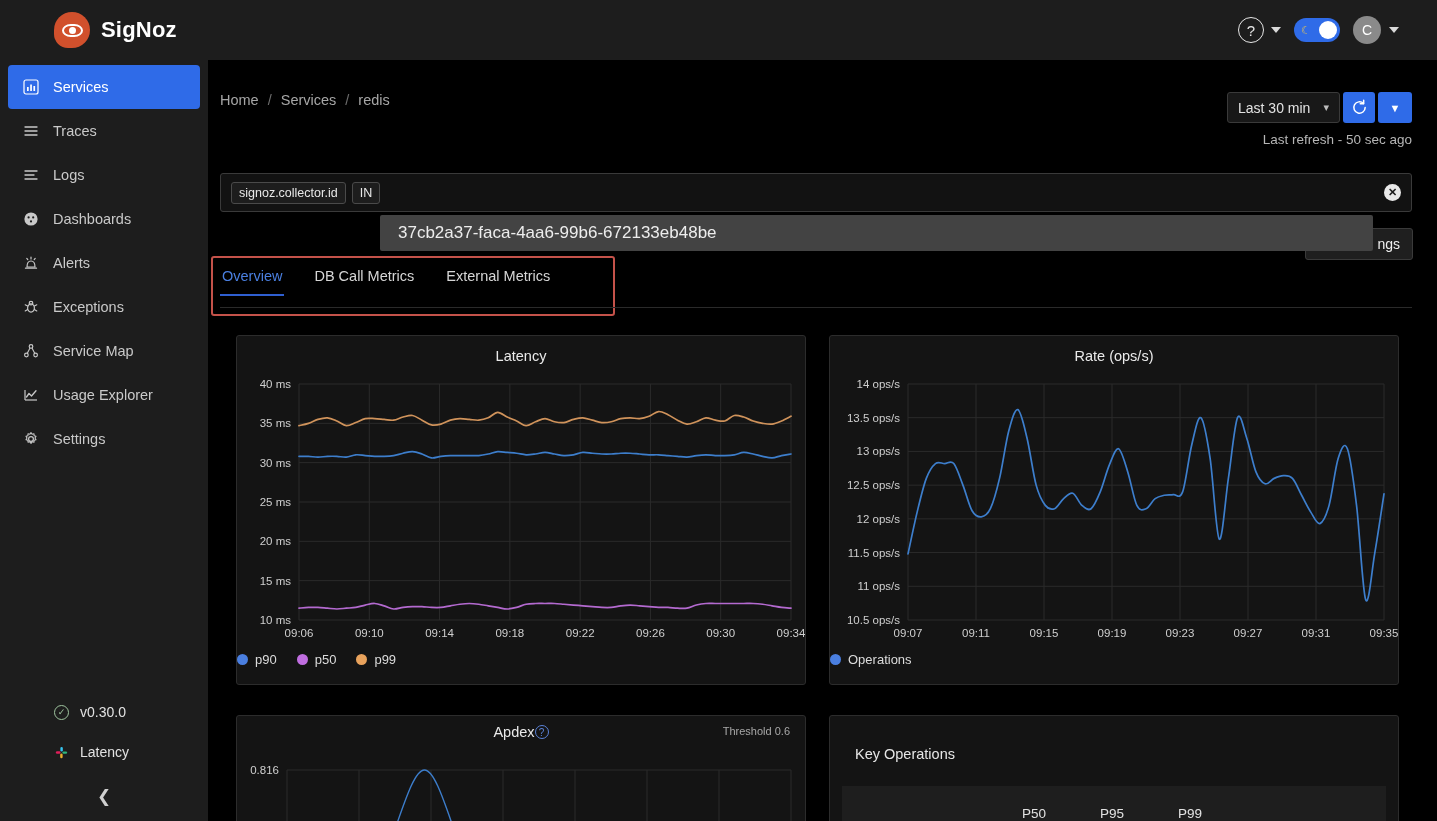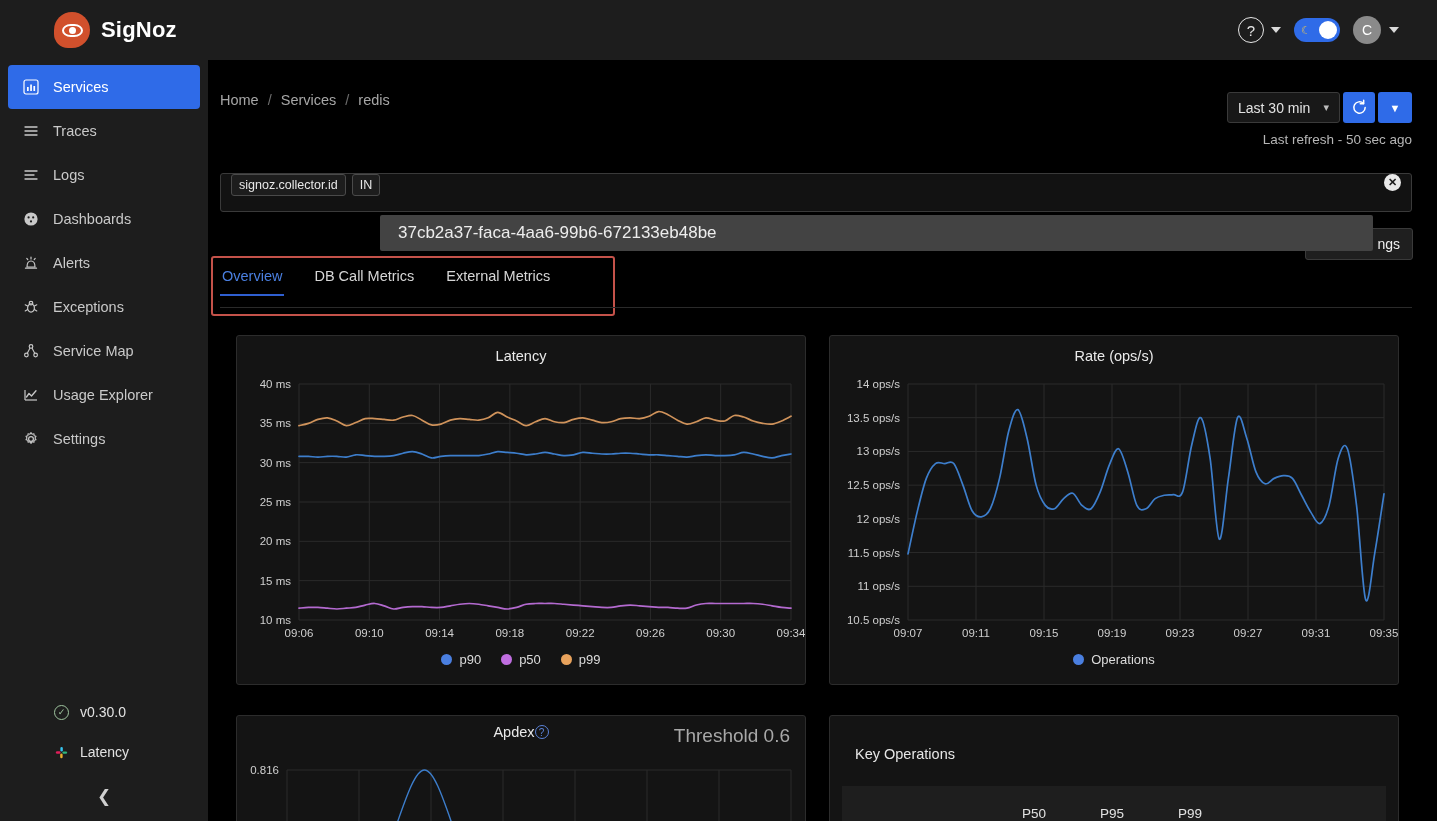--- a/index.html
+++ b/index.html
@@ -118,21 +118,21 @@
     height: 31px; width: 32px; background: #2f6be8; border-radius: 3px;
     display: flex; align-items: center; justify-content: center; color: #fff;
   }
   .btn-blue.wide { width: 34px; }
   .refresh-note { color: #b6b6b6; font-size: 13.5px; margin-top: 9px; }
 
   
   .filter-bar {
     position: absolute; left: 12px; top: 113px; width: 1192px; height: 39px;
     background: #121212; border: 1px solid #3a3a3a; border-radius: 3px;
-    display: flex; align-items: flex-start; padding: 0 10px;
+    display: flex; align-items: center; padding: 0 10px;
   }
   .chip {
     height: 22px; border: 1px solid #4a4a4a; border-radius: 3px; background: #1d1d1d;
     color: #e8e8e8; font-size: 12.5px; display: flex; align-items: center; padding: 0 7px;
     margin-right: 6px;
   }
   .clear-btn {
     margin-left: auto; width: 17px; height: 17px; border-radius: 50%;
     background: #e9e9e9; color: #1b1b1b; font-size: 11px; font-weight: bold;
     display: flex; align-items: center; justify-content: center;
@@ -166,35 +166,35 @@
   .tab.active::after {
     content: ""; position: absolute; left: 0; right: 0; bottom: 0; height: 2.5px; background: #2f5fd0;
   }
 
   
   .panel {
     position: absolute; background: #141414; border: 1px solid #2c2c2c; border-radius: 3px;
   }
   .panel-title { color: #eaeaea; font-size: 14.5px; text-align: center; }
   .chart-svg { display: block; }
-  .legend { display: flex; justify-content: center; gap: 20px; align-items: center; }
+  .legend { display: flex; justify-content: flex-start; gap: 20px; align-items: center; }
   .legend-item { display: flex; align-items: center; gap: 7px; color: #dcdcdc; font-size: 13px; }
   .legend-dot { width: 11px; height: 11px; border-radius: 50%; }
 
   .apdex-head { position: relative; height: 34px; }
   .apdex-title {
     position: absolute; left: 0; right: 0; top: 8px; text-align: left;
     color: #eaeaea; font-size: 14.5px;
     display: flex; align-items: center; justify-content: center; gap: 0;
   }
   .q-circle {
     width: 14px; height: 14px; border-radius: 50%; border: 1.3px solid #5a82d8;
     color: #5a82d8; font-size: 10px; display: flex; align-items: center; justify-content: center;
   }
-  .threshold { position: absolute; right: 15px; top: 9px; color: #a8a8a8; font-size: 19px; }
+  .threshold { position: absolute; right: 15px; top: 9px; color: #a8a8a8; font-size: 11px; }
 
   .ko-title { color: #e7e7e7; font-size: 14.5px; padding: 30px 0 0 25px; }
   .ko-table-head {
     position: absolute; left: 12px; right: 12px; top: 70px; height: 36px; background: #1e1e1e;
     display: flex; align-items: flex-end;
   }
   .ko-th { color: #e2e2e2; font-size: 13.5px; position: absolute; bottom: 1px; }
 </style>
 </head>
 <body>

